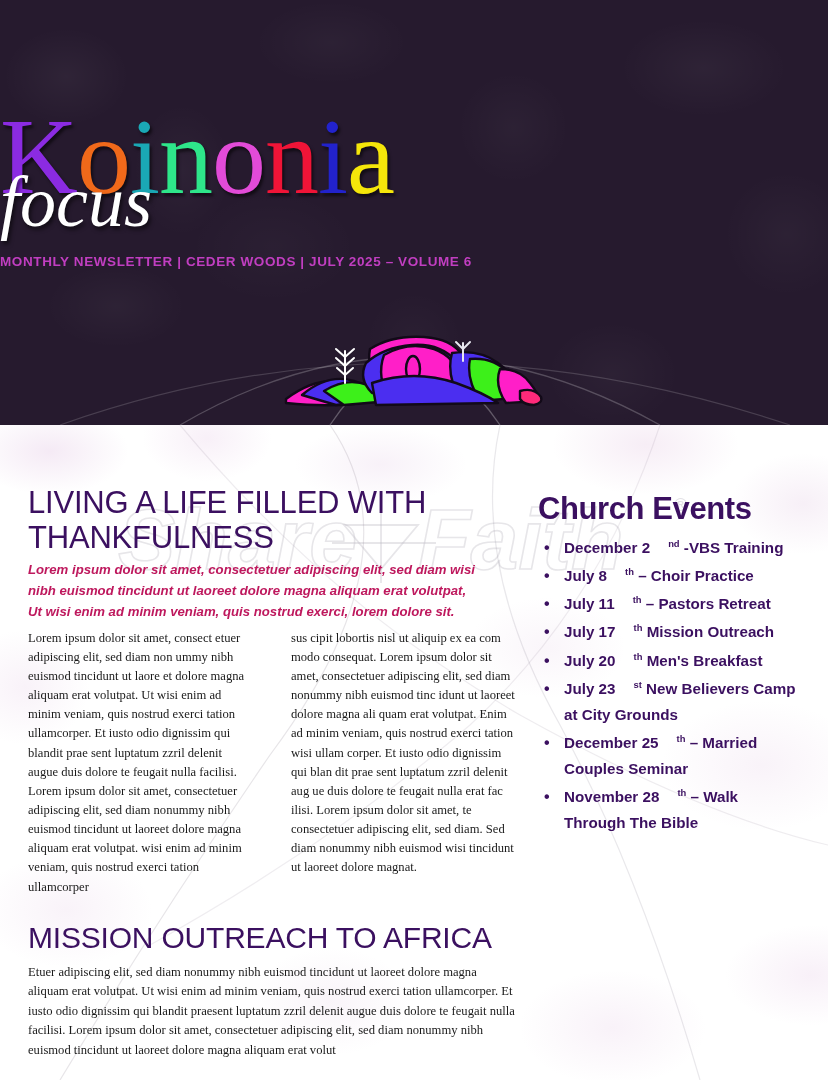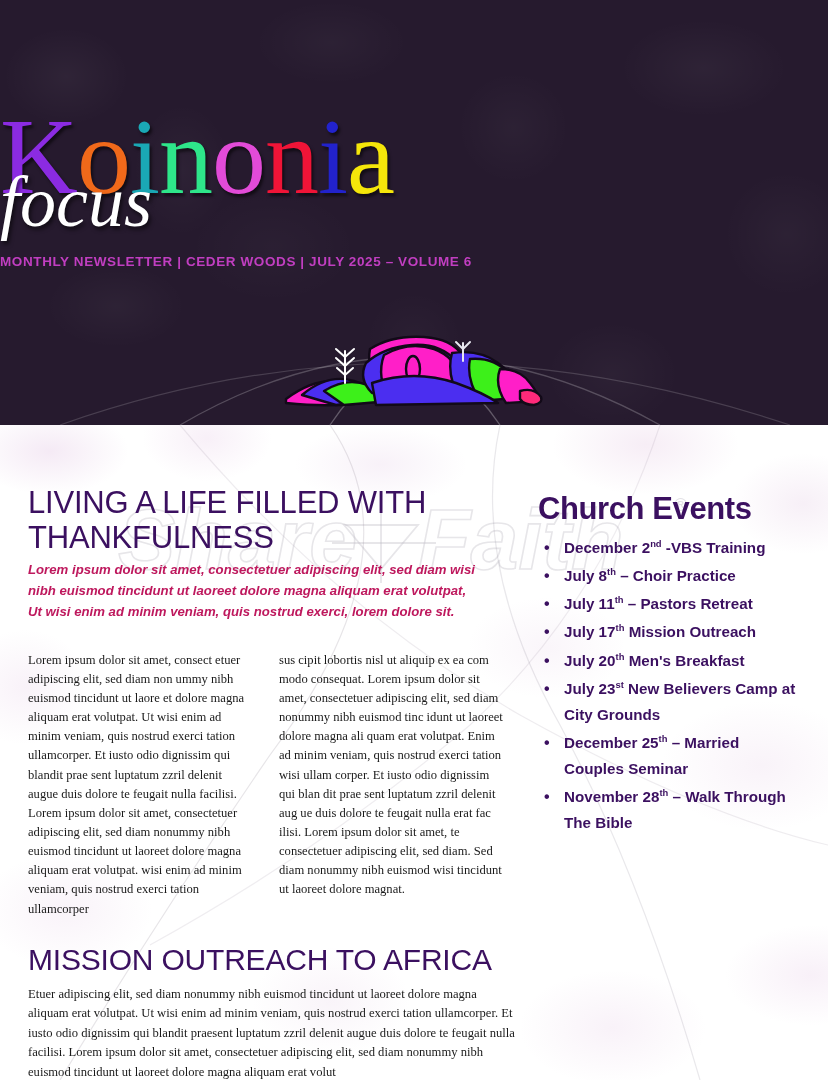--- a/index.html
+++ b/index.html
@@ -172,23 +172,23 @@
     font-family: "Liberation Sans", sans-serif;
     font-style: italic;
     font-weight: bold;
     font-size: 13.2px;
     line-height: 1.62;
     color: #be185d;
     max-width: 450px;
   }
 
   .two-col {
-    margin-top: 28px;
+    margin-top: 6px;
     display: flex;
-    gap: 24px;
+    gap: 36px;
   }
   .two-col .col {
     width: 227px;
     font-family: "Liberation Serif", serif;
     font-size: 12.6px;
     line-height: 1.52;
     color: #1a1a1a;
     text-align: left;
   }
 
@@ -238,20 +238,21 @@
     position: absolute;
     left: 6px;
     top: -1px;
     font-size: 16px;
     color: #3b1060;
   }
   .events-list sup {
     font-size: 0.62em;
     vertical-align: super;
     line-height: 0;
+    margin-left: 18px;
   }
 </style>
 </head>
 <body>
 
 <div class="page">
 
   <div class="header">
     <div class="header-texture"></div>
 

